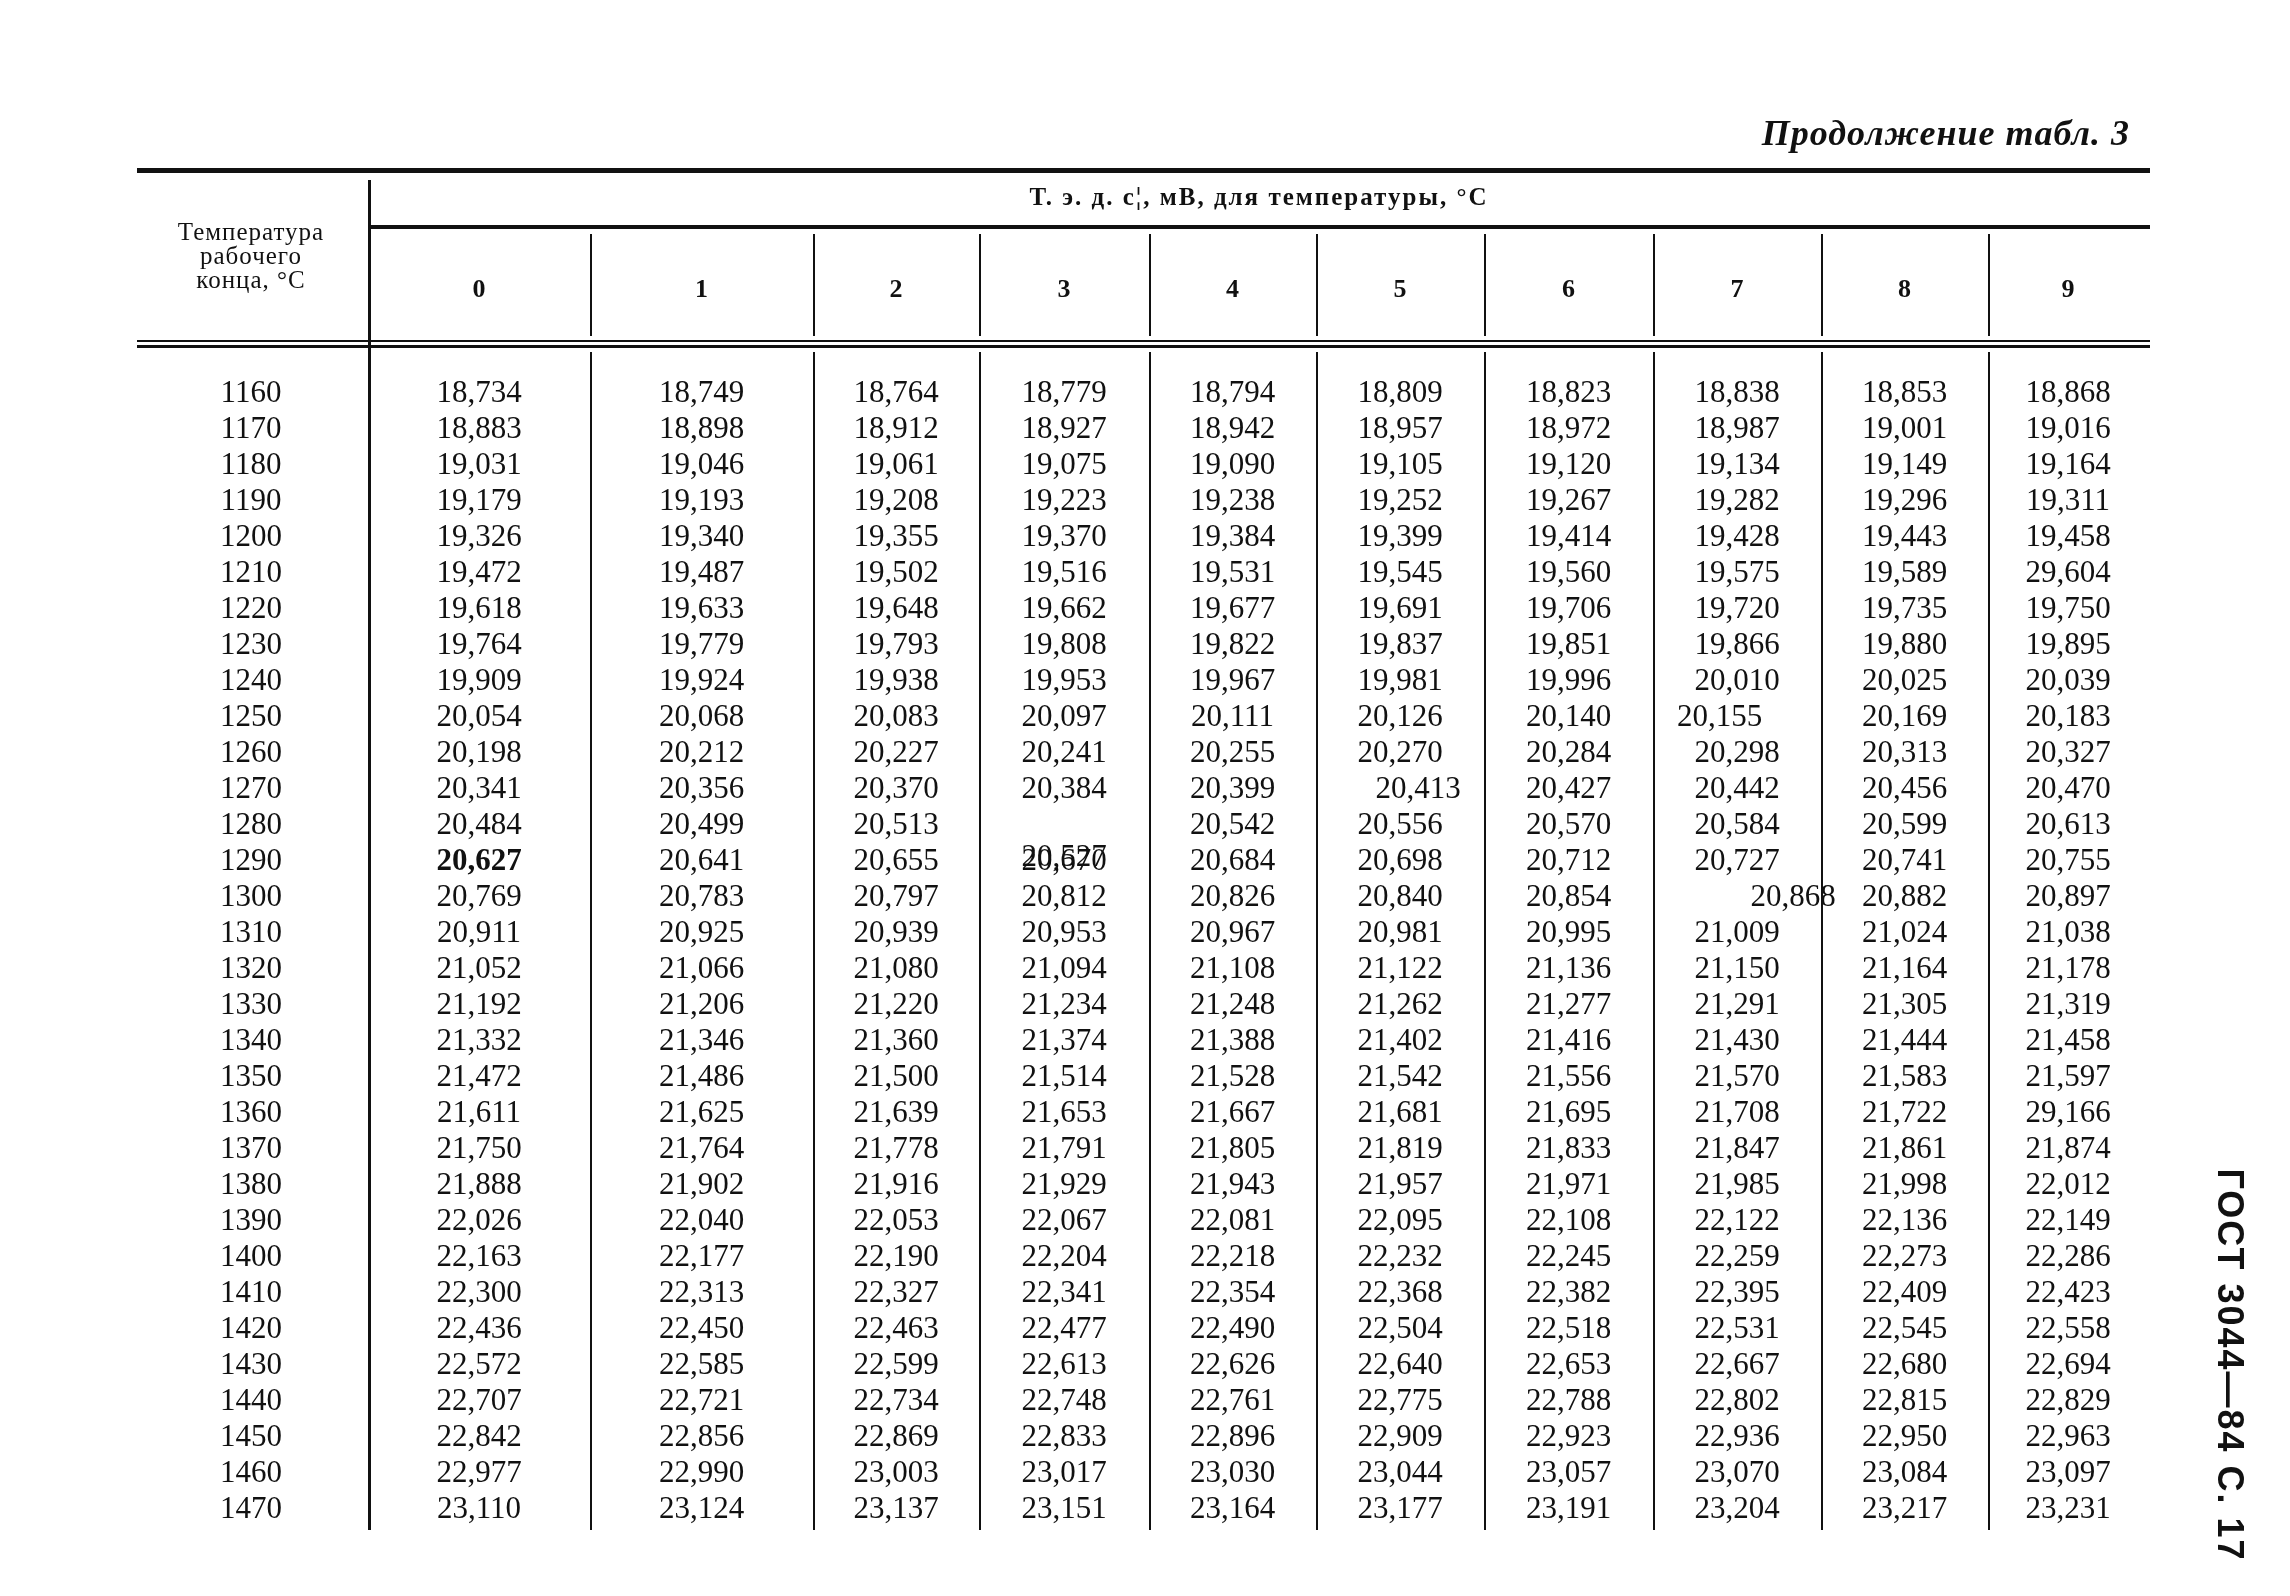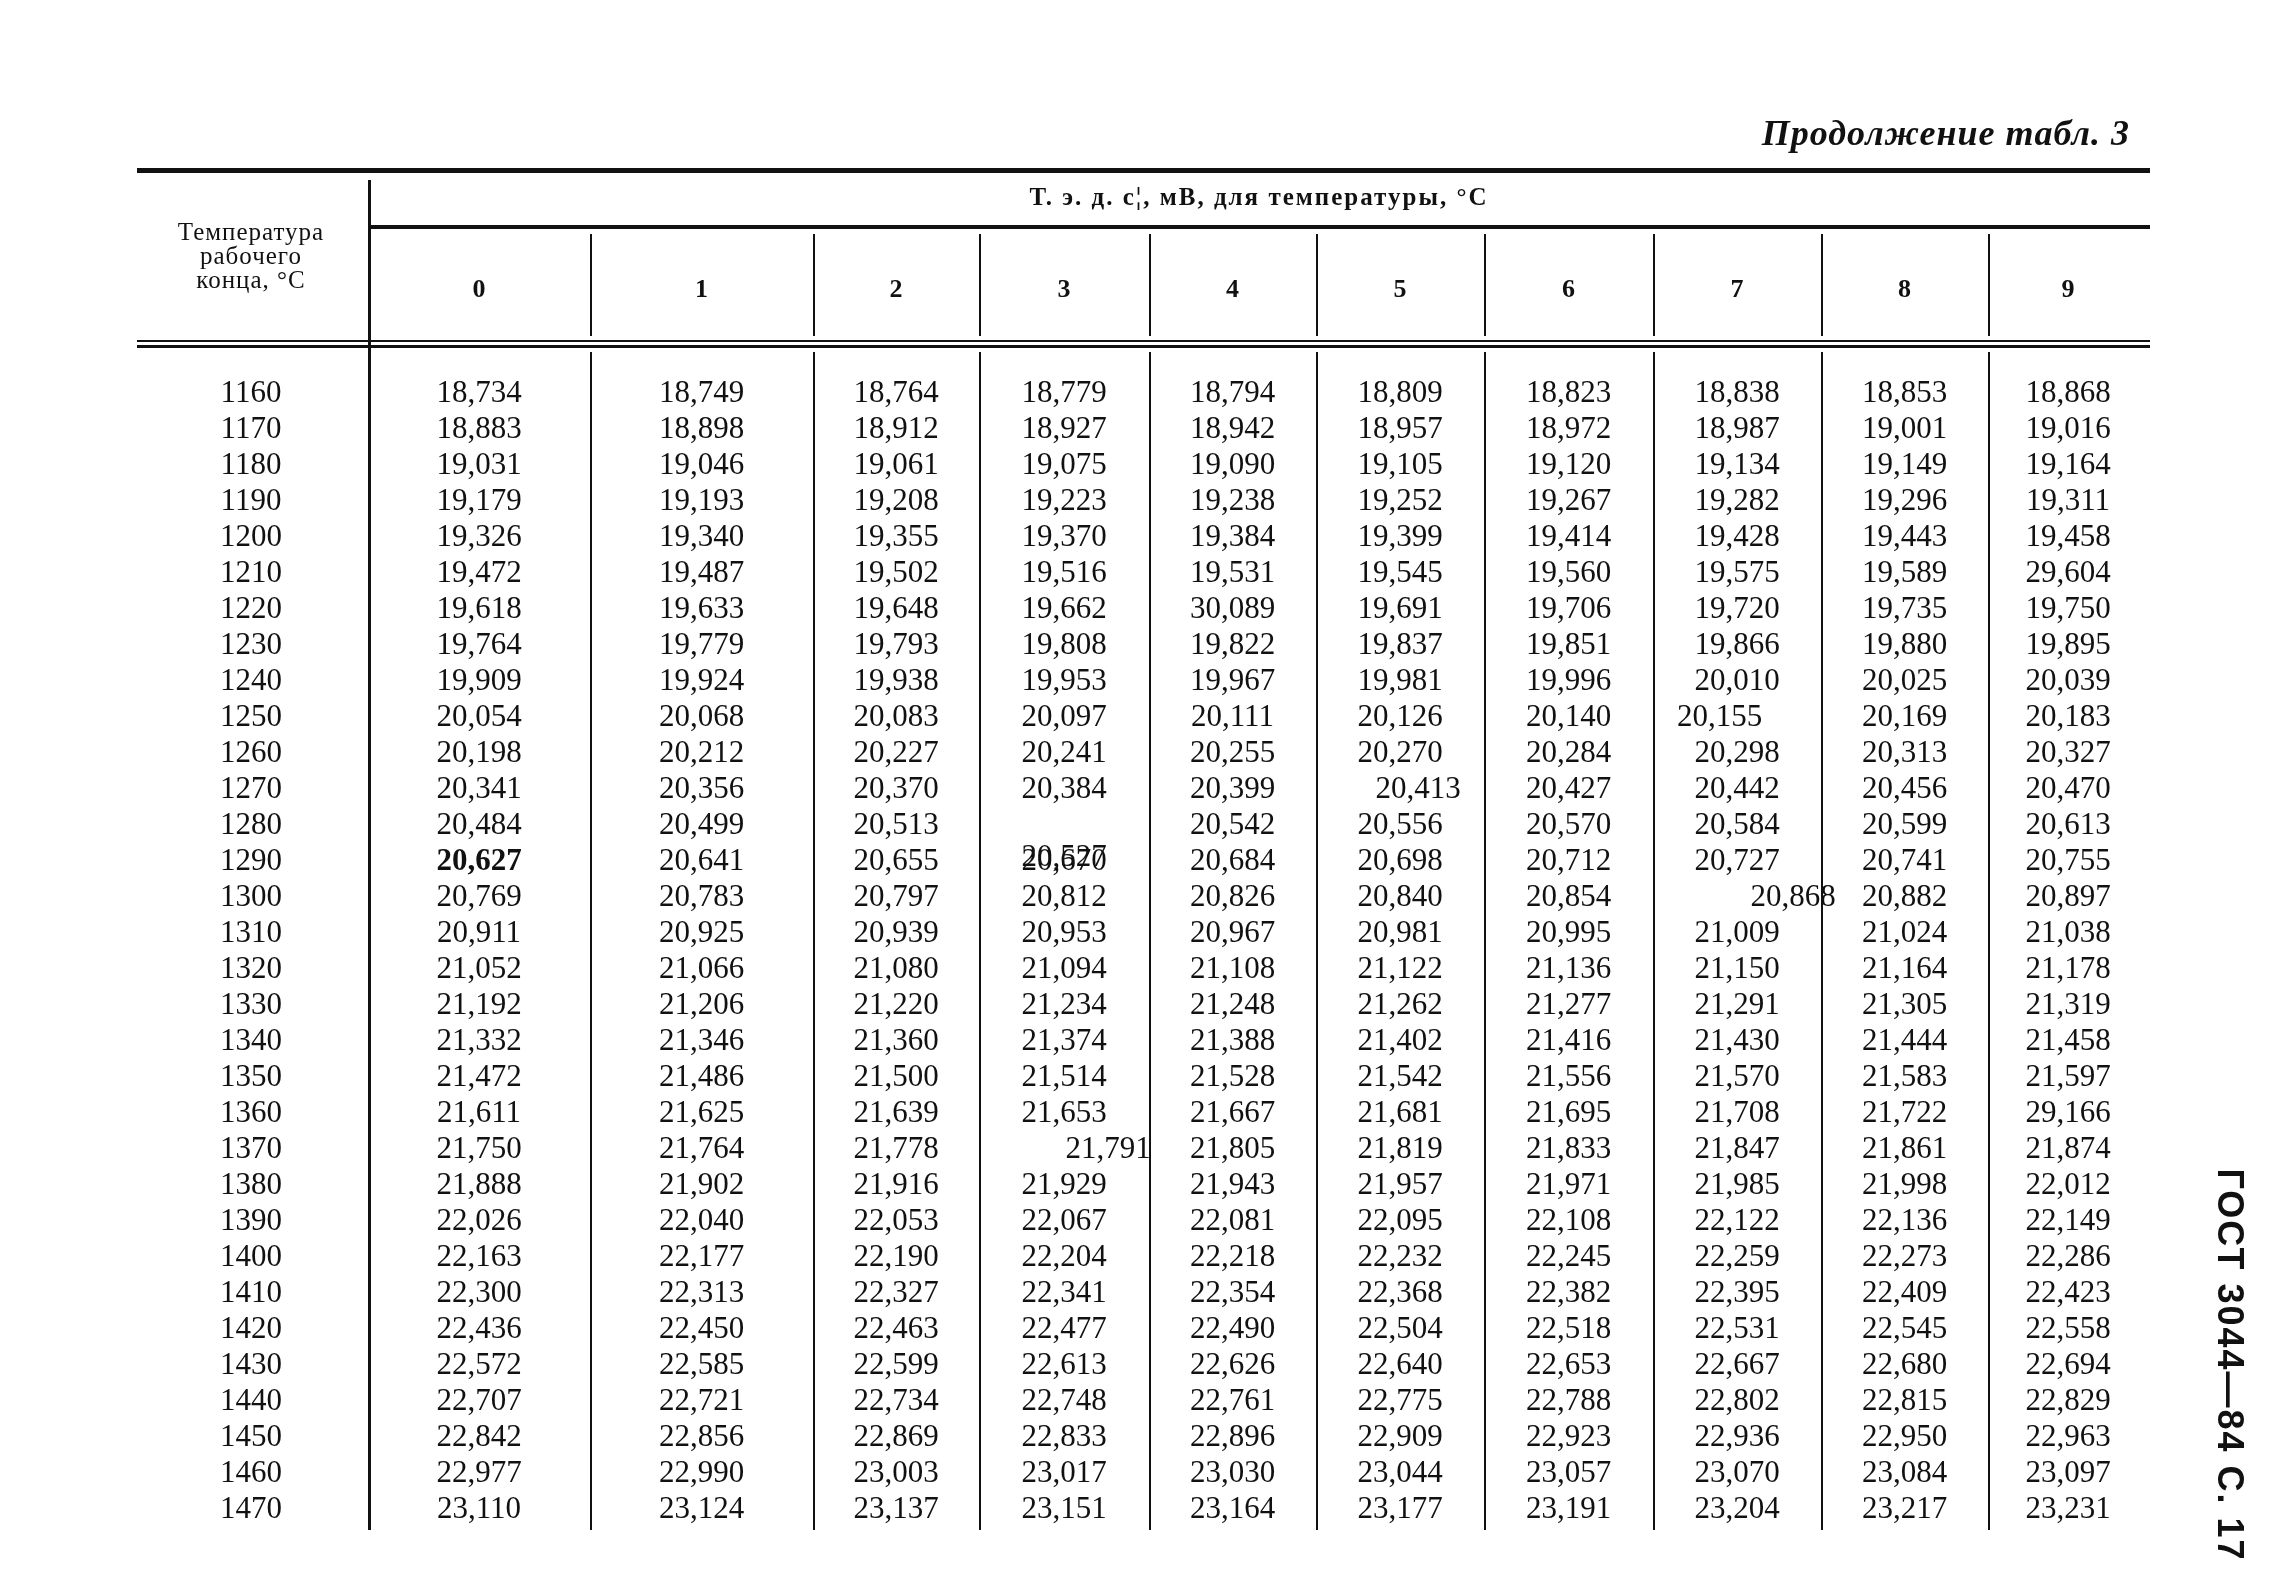--- a/index.html
+++ b/index.html
@@ -210,21 +210,21 @@
     <div class="cell" style="top: 554px; left: 1316px; width: 168px;">19,545</div>
     <div class="cell" style="top: 554px; left: 1484px; width: 169px;">19,560</div>
     <div class="cell" style="top: 554px; left: 1653px; width: 168px;">19,575</div>
     <div class="cell" style="top: 554px; left: 1821px; width: 167px;">19,589</div>
     <div class="cell" style="top: 554px; left: 1988px; width: 160px;">29,604</div>
     <div class="row-temp" style="top: 590px;">1220</div>
     <div class="cell" style="top: 590px; left: 368px; width: 222px;">19,618</div>
     <div class="cell" style="top: 590px; left: 590px; width: 223px;">19,633</div>
     <div class="cell" style="top: 590px; left: 813px; width: 166px;">19,648</div>
     <div class="cell" style="top: 590px; left: 979px; width: 170px;">19,662</div>
-    <div class="cell" style="top: 590px; left: 1149px; width: 167px;">30,089</div>
+    <div class="cell" style="top: 590px; left: 1149px; width: 167px;">19,677</div>
     <div class="cell" style="top: 590px; left: 1316px; width: 168px;">19,691</div>
     <div class="cell" style="top: 590px; left: 1484px; width: 169px;">19,706</div>
     <div class="cell" style="top: 590px; left: 1653px; width: 168px;">19,720</div>
     <div class="cell" style="top: 590px; left: 1821px; width: 167px;">19,735</div>
     <div class="cell" style="top: 590px; left: 1988px; width: 160px;">19,750</div>
     <div class="row-temp" style="top: 626px;">1230</div>
     <div class="cell" style="top: 626px; left: 368px; width: 222px;">19,764</div>
     <div class="cell" style="top: 626px; left: 590px; width: 223px;">19,779</div>
     <div class="cell" style="top: 626px; left: 813px; width: 166px;">19,793</div>
     <div class="cell" style="top: 626px; left: 979px; width: 170px;">19,808</div>
@@ -374,21 +374,21 @@
     <div class="cell" style="top: 1094px; left: 1149px; width: 167px;">21,667</div>
     <div class="cell" style="top: 1094px; left: 1316px; width: 168px;">21,681</div>
     <div class="cell" style="top: 1094px; left: 1484px; width: 169px;">21,695</div>
     <div class="cell" style="top: 1094px; left: 1653px; width: 168px;">21,708</div>
     <div class="cell" style="top: 1094px; left: 1821px; width: 167px;">21,722</div>
     <div class="cell" style="top: 1094px; left: 1988px; width: 160px;">29,166</div>
     <div class="row-temp" style="top: 1130px;">1370</div>
     <div class="cell" style="top: 1130px; left: 368px; width: 222px;">21,750</div>
     <div class="cell" style="top: 1130px; left: 590px; width: 223px;">21,764</div>
     <div class="cell" style="top: 1130px; left: 813px; width: 166px;">21,778</div>
-    <div class="cell" style="top: 1130px; left: 979px; width: 170px; margin-left: 44px;">21,791</div>
+    <div class="cell" style="top: 1130px; left: 979px; width: 170px;">21,791</div>
     <div class="cell" style="top: 1130px; left: 1149px; width: 167px;">21,805</div>
     <div class="cell" style="top: 1130px; left: 1316px; width: 168px;">21,819</div>
     <div class="cell" style="top: 1130px; left: 1484px; width: 169px;">21,833</div>
     <div class="cell" style="top: 1130px; left: 1653px; width: 168px;">21,847</div>
     <div class="cell" style="top: 1130px; left: 1821px; width: 167px;">21,861</div>
     <div class="cell" style="top: 1130px; left: 1988px; width: 160px;">21,874</div>
     <div class="row-temp" style="top: 1166px;">1380</div>
     <div class="cell" style="top: 1166px; left: 368px; width: 222px;">21,888</div>
     <div class="cell" style="top: 1166px; left: 590px; width: 223px;">21,902</div>
     <div class="cell" style="top: 1166px; left: 813px; width: 166px;">21,916</div>

